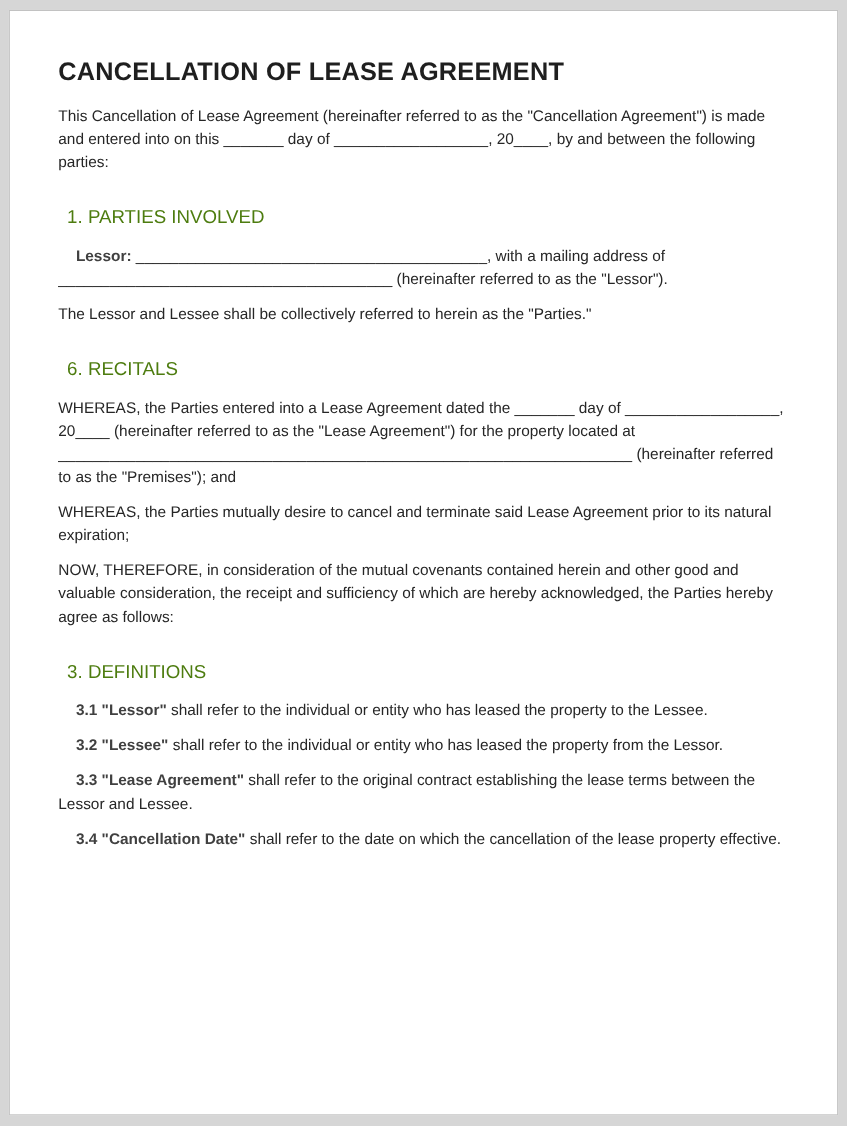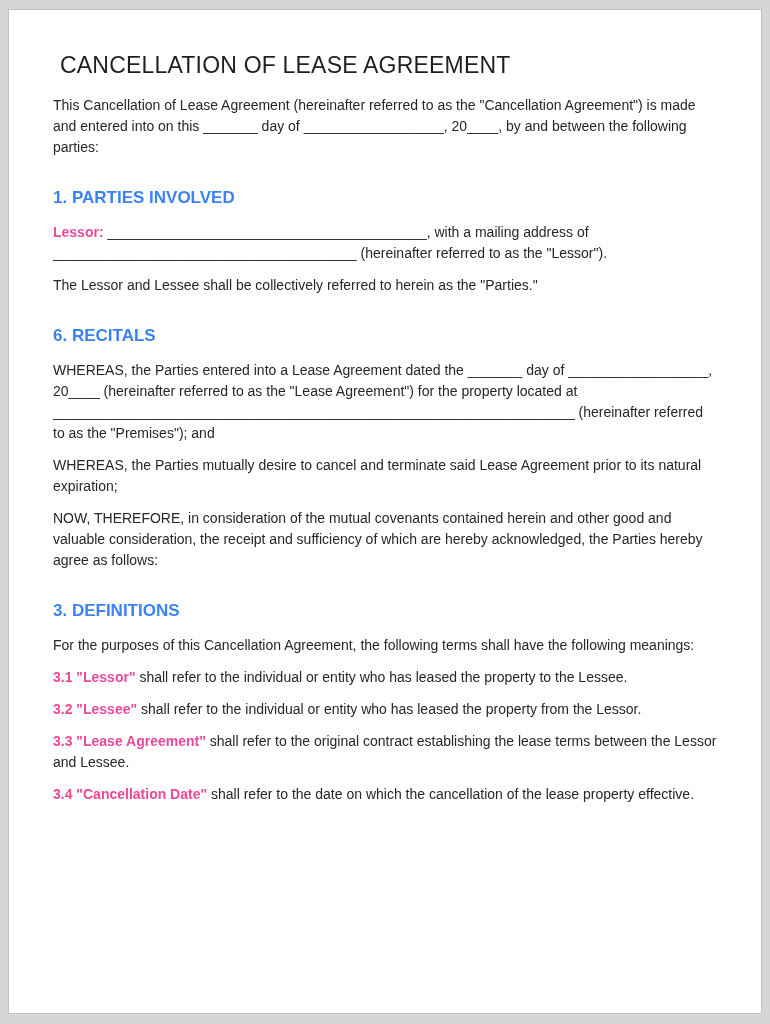--- a/index.html
+++ b/index.html
@@ -25,40 +25,41 @@
     border: 1px solid #c2c2c2;
     box-sizing: border-box;
     overflow: hidden;
   }
   .content {
     padding: 42px 44px 40px 44px;
     color: #222222;
   }
   h1.doc-title {
     font-size: 23px;
-    font-weight: normal;
+    font-weight: bold;
     color: #1f1f1f;
-    margin: 0 0 16px 7px;
+    margin: 0 0 16px 0;
     letter-spacing: 0.2px;
   }
   h2.section-heading {
     font-size: 17px;
-    font-weight: bold;
-    color: #3b82f6;
-    margin: 30px 0 14px 0;
+    font-weight: normal;
+    color: #4d7c0f;
+    margin: 30px 0 14px 8px;
   }
   p.body-text {
     font-size: 14px;
     line-height: 1.5;
     margin: 0 0 11px 0;
     color: #262626;
     overflow-wrap: break-word;
   }
   p.body-text strong {
-    color: #ec4899;
+    color: #404040;
+    margin-left: 16px;
   }
   .def-item {
     margin: 0 0 13px 0;
   }
 </style>
 </head>
 <body>
 
 <div class="viewport">
   <div class="page">
@@ -82,21 +83,20 @@
 
       <p class="body-text">WHEREAS, the Parties entered into a Lease Agreement dated the _______ day of __________________, 20____ (hereinafter referred to as the "Lease Agreement") for the property located at ___________________________________________________________________ (hereinafter referred to as the "Premises"); and</p>
 
 
       <p class="body-text">WHEREAS, the Parties mutually desire to cancel and terminate said Lease Agreement prior to its natural expiration;</p>
 
       <p class="body-text">NOW, THEREFORE, in consideration of the mutual covenants contained herein and other good and valuable consideration, the receipt and sufficiency of which are hereby acknowledged, the Parties hereby agree as follows:</p>
 
       <h2 class="section-heading">3. DEFINITIONS</h2>
 
-      <p class="body-text">For the purposes of this Cancellation Agreement, the following terms shall have the following meanings:</p>
 
       <p class="body-text def-item">
         <strong>3.1 "Lessor"</strong>
         <span>shall refer to the individual or entity who has leased the property to the Lessee.</span>
       </p>
 
       <p class="body-text def-item">
         <strong>3.2 "Lessee"</strong>
         <span>shall refer to the individual or entity who has leased the property from the Lessor.</span>
       </p>

